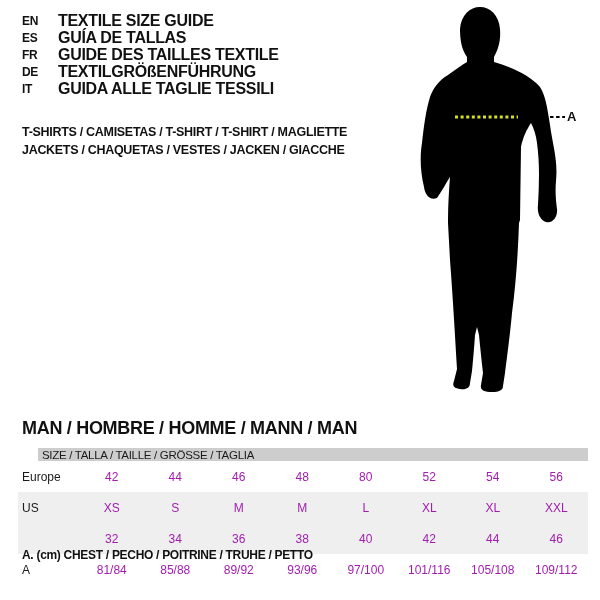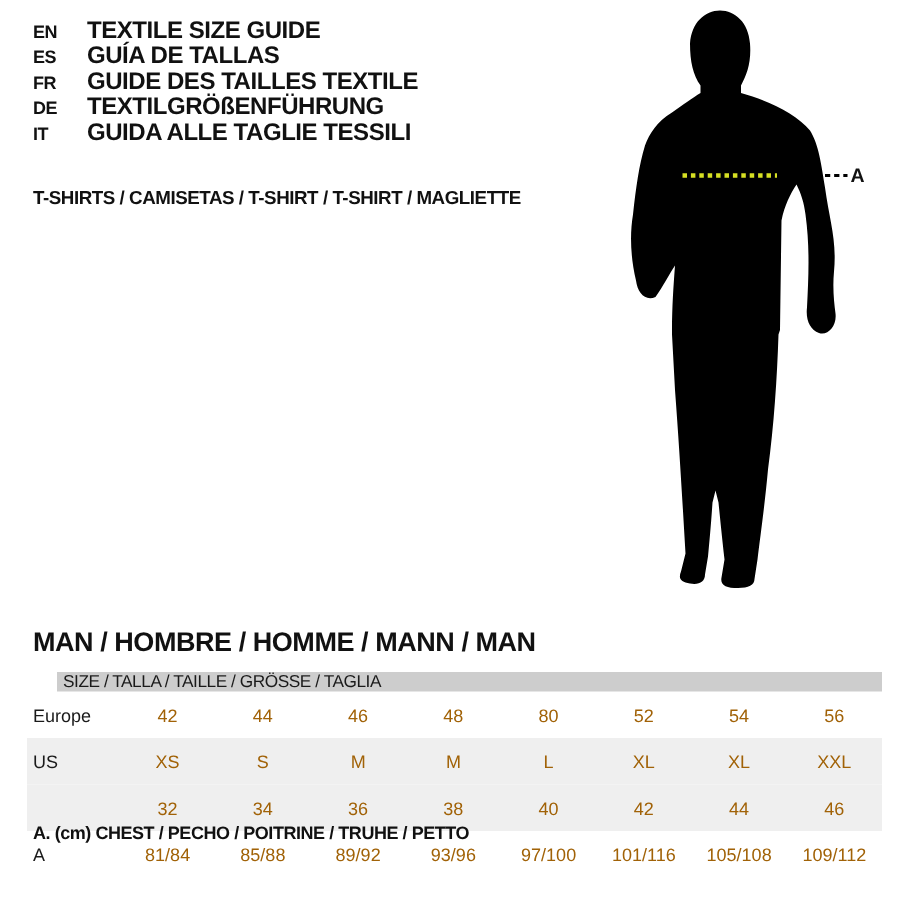--- a/index.html
+++ b/index.html
@@ -21,21 +21,21 @@
   .meas-label{position:absolute;left:167px;top:104px;font-size:13px;font-weight:bold;}
   
   .section-title{position:absolute;left:22px;top:418px;font-size:18px;font-weight:bold;letter-spacing:-0.3px;}
   
   .size-table{position:absolute;left:18px;top:448px;width:570px;}
   .thead{height:13px;background:#cdcdcd;font-size:11.5px;letter-spacing:-0.3px;
          display:flex;align-items:center;padding-left:4px;box-sizing:border-box;color:#1a1a1a;margin-left:20px;}
   .trow{display:grid;grid-template-columns:62px repeat(8,1fr);height:31px;align-items:center;}
   .trow.stripe{background:#efefef;}
   .tlabel{font-size:12px;padding-left:4px;color:#1a1a1a;}
-  .tcell{font-size:12px;text-align:center;color:#a16207;}
+  .tcell{font-size:12px;text-align:center;color:#a21caf;}
   
   .footnote{position:absolute;left:22px;top:548px;font-size:12px;font-weight:bold;letter-spacing:-0.3px;}
 </style>
 </head>
 <body>
 
 <div id="canvas">
 
   <div class="lang-list">
     <div class="lang-row">
@@ -55,20 +55,21 @@
       <span class="lang-label">TEXTILGRÖßENFÜHRUNG</span>
     </div>
     <div class="lang-row">
       <span class="lang-code">IT</span>
       <span class="lang-label">GUIDA ALLE TAGLIE TESSILI</span>
     </div>
   </div>
 
   <div class="garment">
     <div>T-SHIRTS / CAMISETAS / T-SHIRT / T-SHIRT / MAGLIETTE</div>
+    <div>JACKETS / CHAQUETAS / VESTES / JACKEN / GIACCHE</div>
   </div>
 
   <div class="figure-area">
     <svg width="180" height="390" viewBox="0 0 180 390">
       <path fill="#000" d="
         M80,2
         C90,2 99,10 100,24
         C101,36 98,45 94,52
         L94,57
         C112,62 131,71 140,82

